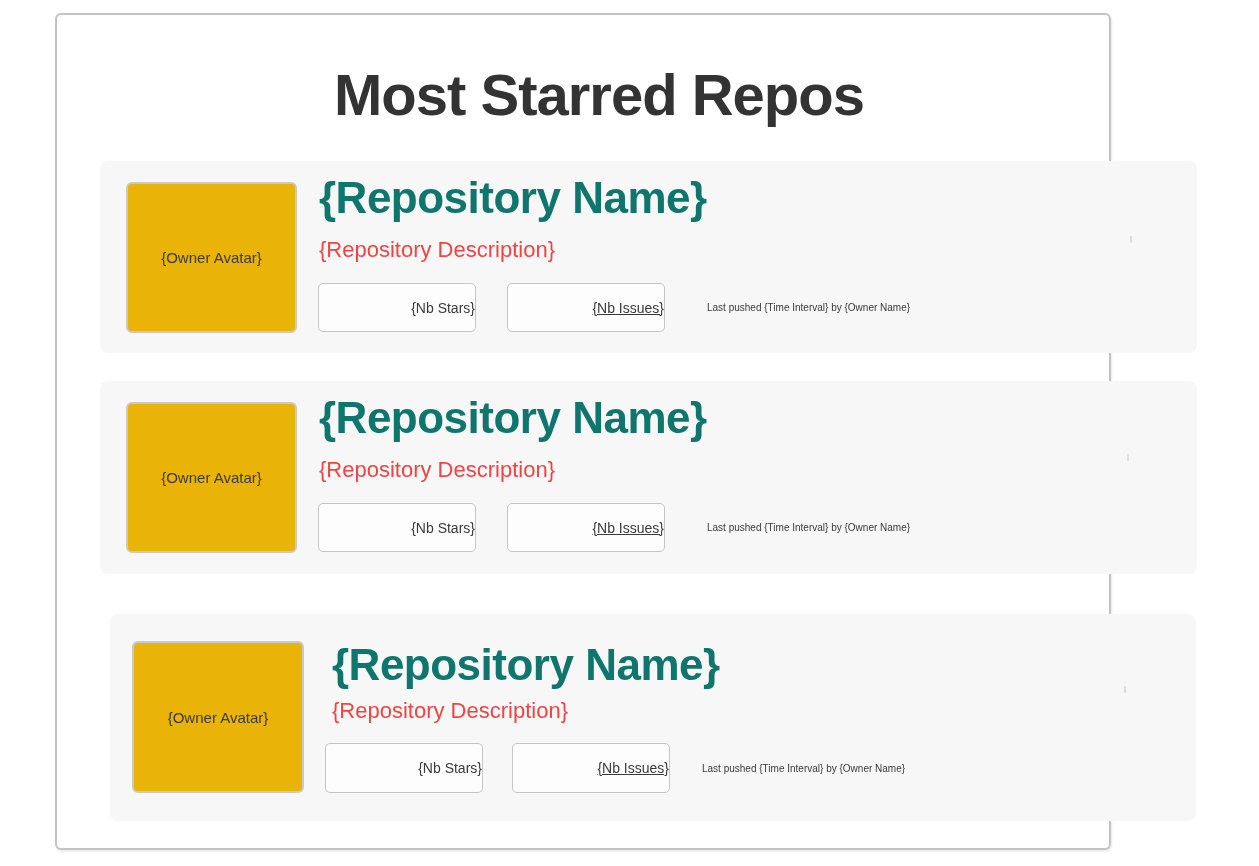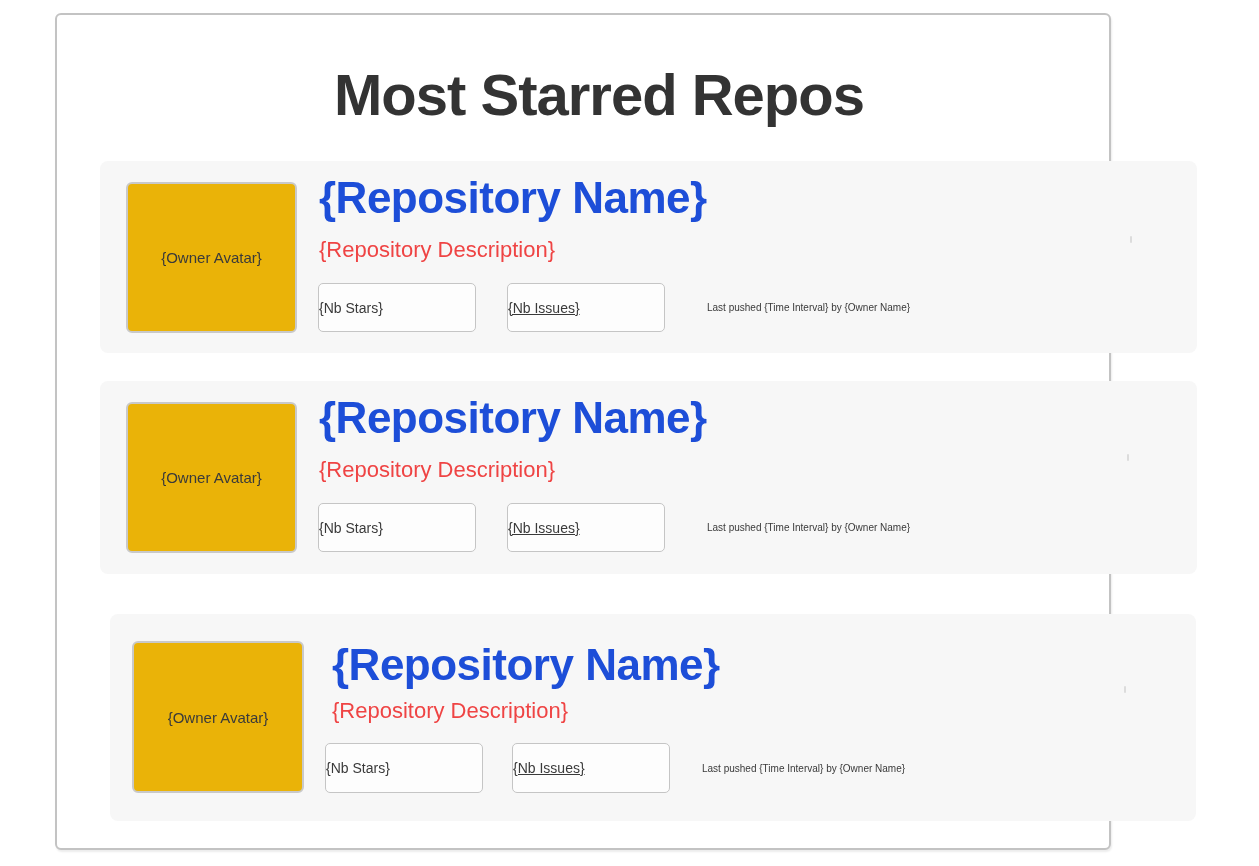--- a/index.html
+++ b/index.html
@@ -52,21 +52,21 @@
     color: #3a3a3a;
   }
   .card-3 .avatar { left: 22px; top: 27px; width: 172px; height: 152px; }
 
   .repo-name {
     position: absolute;
     left: 219px; top: 12px;
     font-size: 44px;
     font-weight: 600;
     letter-spacing: -0.5px;
-    color: #1d4ed8;
+    color: #0f766e;
     white-space: nowrap;
   }
   .card-3 .repo-name { left: 222px; top: 26px; }
 
   .repo-desc {
     position: absolute;
     left: 219px; top: 76px;
     font-size: 22px;
     font-weight: 400;
     color: #ef4444;
@@ -76,21 +76,21 @@
 
   .badge {
     position: absolute;
     top: 122px;
     width: 158px; height: 49px;
     background: #fdfdfd;
     border: 1.5px solid #c5c5c5;
     border-radius: 5px;
     display: flex;
     align-items: center;
-    justify-content: flex-start;
+    justify-content: flex-end;
     font-size: 14px;
     color: #3a3a3a;
   }
   .badge-stars  { left: 218px; }
   .badge-issues { left: 407px; text-decoration: underline; }
   .card-3 .badge { top: 129px; height: 50px; }
   .card-3 .badge-stars  { left: 215px; }
   .card-3 .badge-issues { left: 402px; }
 
   .last-pushed {

